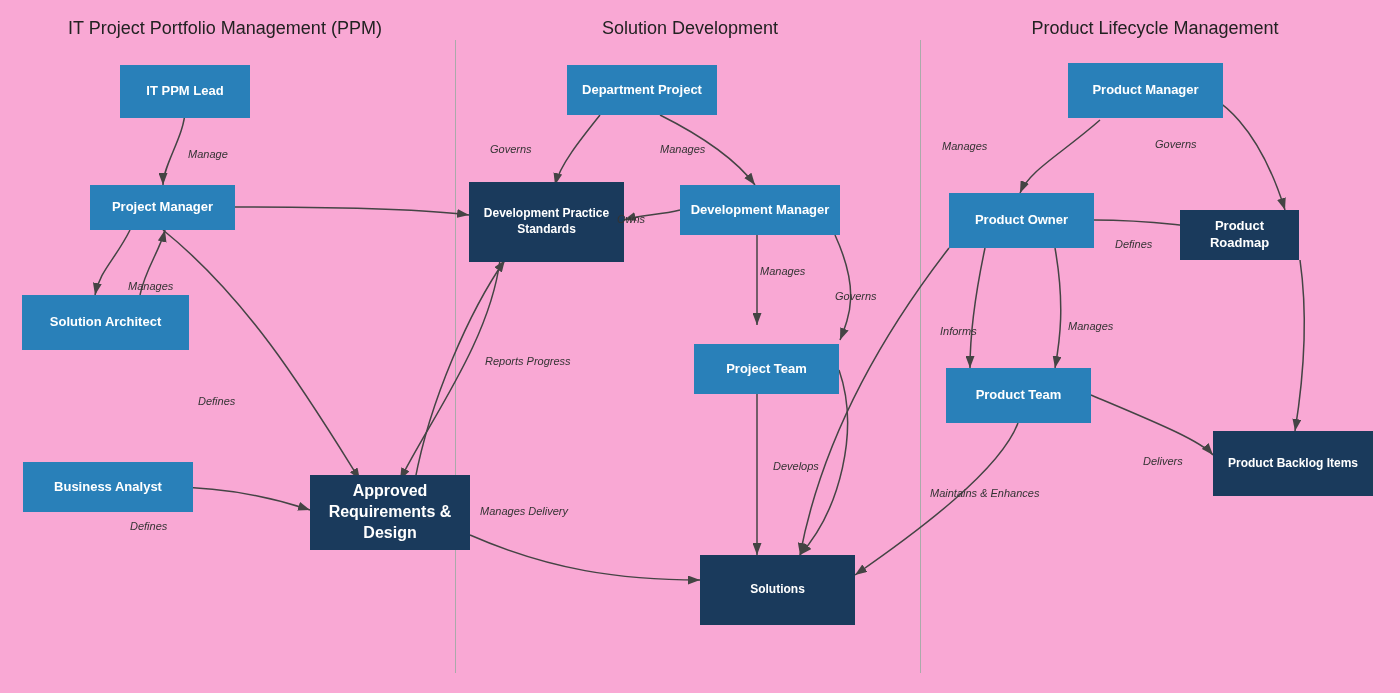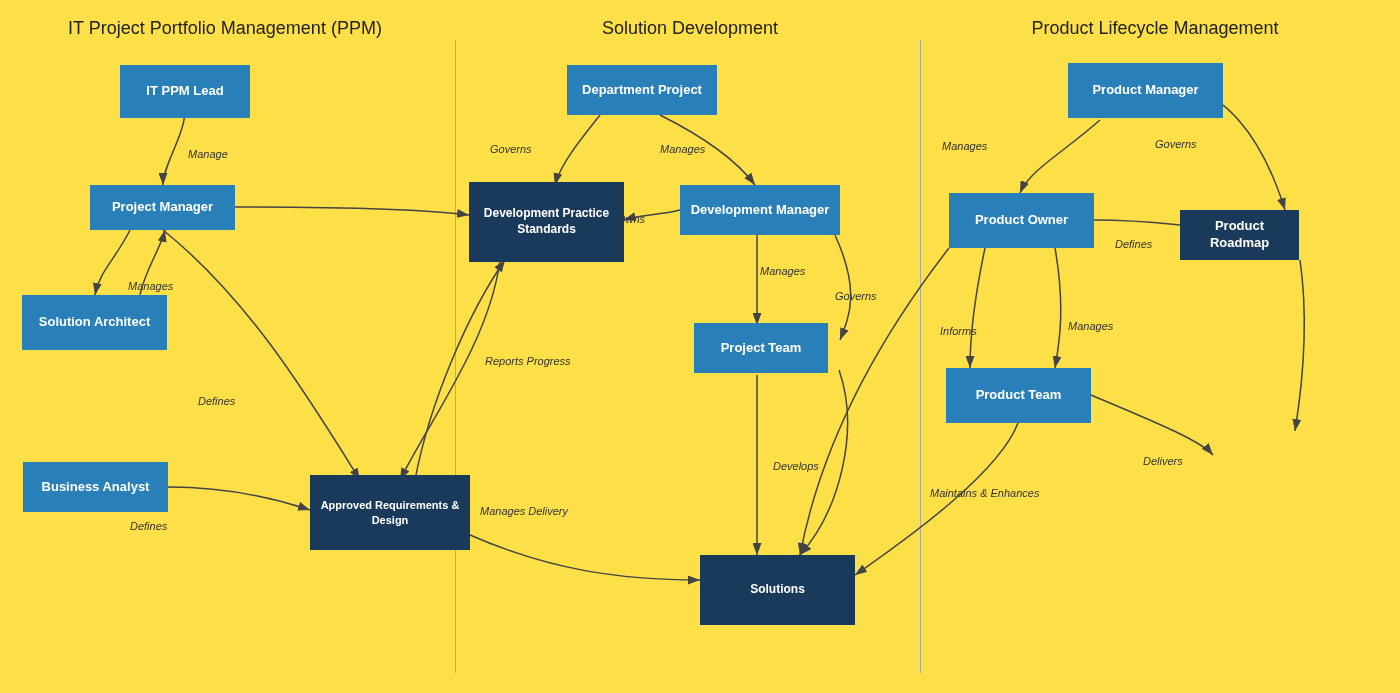--- a/index.html
+++ b/index.html
@@ -7,21 +7,21 @@
       background: #f0f0f0;
       font-family: 'Arial', sans-serif;
       width: 1400px;
       height: 693px;
       overflow: hidden;
       position: relative;
     }
     .diagram-container {
       width: 1400px;
       height: 693px;
-      background: #fde047;
+      background: #f9a8d4;
       position: relative;
     }
     .section-title {
       font-size: 18px;
       font-weight: normal;
       color: #222;
       position: absolute;
       top: 18px;
       text-align: center;
     }
@@ -140,44 +140,45 @@
     <path d="M 1300 260 C 1310 330, 1300 400, 1295 431" stroke="#444" stroke-width="1.5" fill="none" marker-end="url(#arrowhead)"></path>
 
     <path d="M 949 248 C 870 350, 820 450, 800 555" stroke="#444" stroke-width="1.5" fill="none" marker-end="url(#arrowhead)"></path>
 
   </svg>
 
   <div class="node node-light" style="left: 120px; top: 65px; width: 130px; height: 53px;">IT PPM Lead</div>
 
   <div class="node node-light" style="left: 90px; top: 185px; width: 145px; height: 45px;">Project Manager</div>
 
-  <div class="node node-light" style="left: 22px; top: 295px; width: 145px; height: 55px;">Solution Architect</div>
+  <div class="node node-light" style="left: 22px; top: 295px; width: 167px; height: 55px;">Solution Architect</div>
 
-  <div class="node node-light" style="left: 23px; top: 462px; width: 145px; height: 50px;">Business Analyst</div>
+  <div class="node node-light" style="left: 23px; top: 462px; width: 170px; height: 50px;">Business Analyst</div>
 
-  <div class="node node-dark" style="left: 310px; top: 475px; width: 160px; height: 75px; font-size: 11px;">Approved Requirements &amp; Design</div>
+  <div class="node node-dark" style="left: 310px; top: 475px; width: 160px; height: 75px; font-size: 16px;">Approved Requirements &amp; Design</div>
 
   <div class="node node-dark" style="left: 469px; top: 182px; width: 155px; height: 80px; font-size: 12px;">Development Practice Standards</div>
 
   <div class="node node-light" style="left: 567px; top: 65px; width: 150px; height: 50px;">Department Project</div>
 
   <div class="node node-light" style="left: 680px; top: 185px; width: 160px; height: 50px;">Development Manager</div>
 
-  <div class="node node-light" style="left: 694px; top: 323px; width: 134px; height: 50px;">Project Team</div>
+  <div class="node node-light" style="left: 694px; top: 344px; width: 145px; height: 50px;">Project Team</div>
 
   <div class="node node-dark" style="left: 700px; top: 555px; width: 155px; height: 70px; font-size: 12px;">Solutions</div>
 
   <div class="node node-light" style="left: 1068px; top: 63px; width: 155px; height: 55px;">Product Manager</div>
 
   <div class="node node-light" style="left: 949px; top: 193px; width: 145px; height: 55px;">Product Owner</div>
 
   <div class="node node-dark" style="left: 1180px; top: 210px; width: 119px; height: 50px; text-align: center;">Product Roadmap</div>
 
   <div class="node node-light" style="left: 946px; top: 368px; width: 145px; height: 55px;">Product Team</div>
 
+  <div class="node node-dark" style="left: 1213px; top: 431px; width: 160px; height: 65px; font-size: 12px;">Product Backlog Items</div>
 
   <span class="edge-label" style="left: 188px; top: 148px;">Manage</span>
   <span class="edge-label" style="left: 128px; top: 280px;">Manages</span>
   <span class="edge-label" style="left: 198px; top: 395px;">Defines</span>
   <span class="edge-label" style="left: 130px; top: 520px;">Defines</span>
   <span class="edge-label" style="left: 490px; top: 143px;">Governs</span>
   <span class="edge-label" style="left: 617px; top: 213px;">Owns</span>
   <span class="edge-label" style="left: 660px; top: 143px;">Manages</span>
   <span class="edge-label" style="left: 760px; top: 265px;">Manages</span>
   <span class="edge-label" style="left: 485px; top: 355px;">Reports Progress</span>

